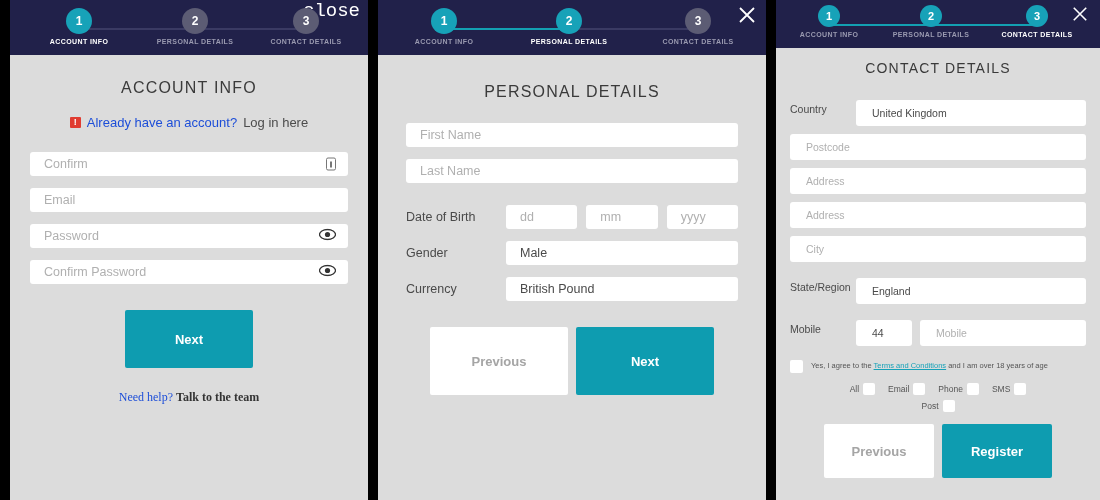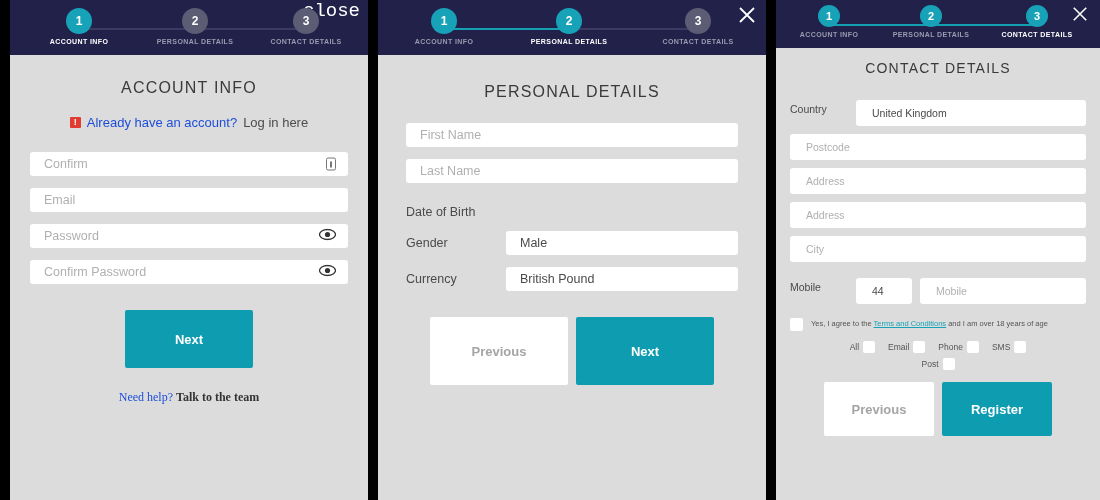--- a/index.html
+++ b/index.html
@@ -251,20 +251,31 @@
         <div class="field">
           <span class="ph">First Name</span>
         </div>
         <div class="field">
           <span class="ph">Last Name</span>
         </div>
       </div>
 
       <div class="row" style="margin-top:22px;">
         <span class="rowlabel">Date of Birth</span>
+        <div class="dobgroup">
+          <div class="field">
+            <span class="ph">dd</span>
+          </div>
+          <div class="field">
+            <span class="ph">mm</span>
+          </div>
+          <div class="field">
+            <span class="ph">yyyy</span>
+          </div>
+        </div>
       </div>
 
       <div class="row">
         <span class="rowlabel">Gender</span>
         <div class="field">
           <span class="val">Male</span>
         </div>
       </div>
 
 
@@ -323,20 +334,26 @@
       <div class="field">
         <span class="ph">Address</span>
       </div>
       <div class="field">
         <span class="ph">Address</span>
       </div>
       <div class="field">
         <span class="ph">City</span>
       </div>
 
+      <div class="row">
+        <span class="rowlabel">State/Region</span>
+        <div class="field">
+          <span class="val">England</span>
+        </div>
+      </div>
 
       <div class="row">
         <span class="rowlabel">Mobile</span>
         <div class="field mobileprefix">
           <span class="val">44</span>
         </div>
         <div class="field">
           <span class="ph">Mobile</span>
         </div>
       </div>

